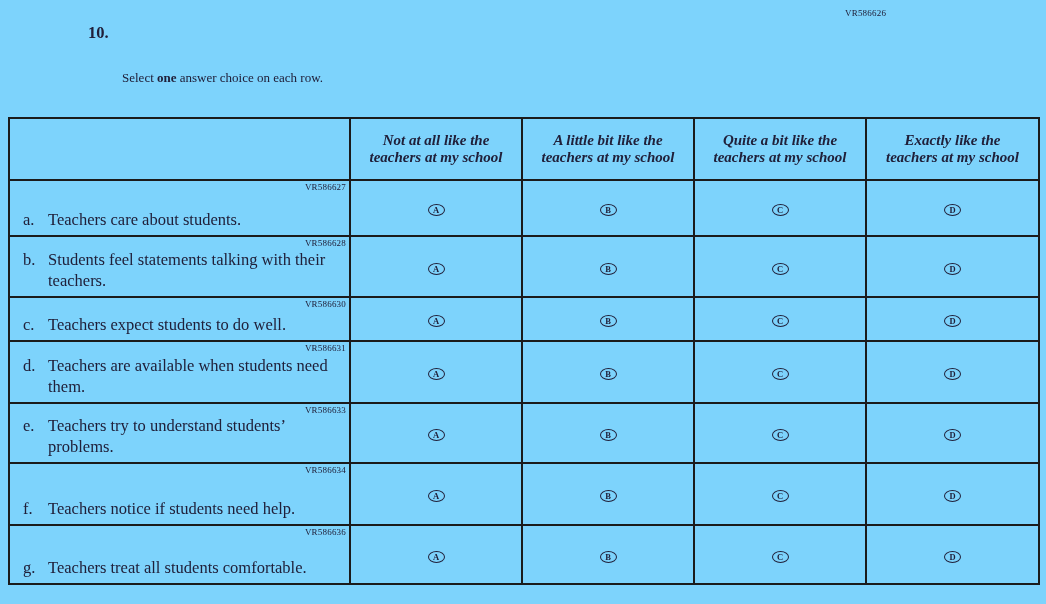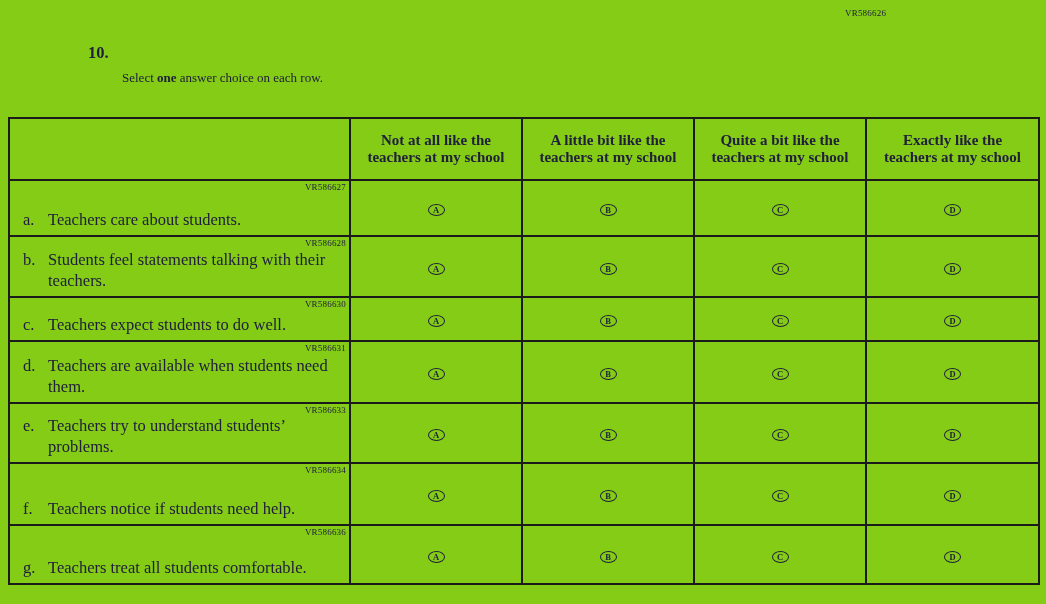--- a/index.html
+++ b/index.html
@@ -1,30 +1,30 @@
 <!DOCTYPE html>
 <html><head>
 <meta charset="utf-8">
 <style>
   html,body{margin:0;padding:0;background:#ffffff;}
   .page{
     position:relative;
     width:1046px;height:604px;
-    background:#84cc16;
+    background:#7dd3fc;
     font-family:"Liberation Serif","DejaVu Serif",serif;
     color:#20203a;
     overflow:hidden;
   }
   .vr-top{
     position:absolute;left:845px;top:8px;
     font-size:9px;letter-spacing:0.2px;
   }
   .qnum{
     position:absolute;left:88px;top:23px;
-    font-size:16.5px;font-weight:bold;margin-top:20px;
+    font-size:16.5px;font-weight:bold;
   }
   .qtext{
     position:absolute;left:122px;top:23px;width:700px;
     font-size:16.5px;line-height:22px;
   }
   .instruction{
     position:absolute;left:122px;top:70px;
     font-size:13px;
   }
   .instruction .b{font-weight:bold;}
@@ -35,21 +35,21 @@
   }
   table.matrix th,table.matrix td{
     border:2px solid #1b1b1b;
     padding:0;
   }
   thead th{
     border-bottom:7px double #1b1b1b;
     font-size:15px;font-weight:bold;line-height:17px;
     vertical-align:middle;text-align:center;
   }
-  .hdr-inner{width:150px;margin:4px auto;}
+  .hdr-inner{width:150px;margin:4px auto;font-style:italic;}
   td.stmt-cell{position:relative;}
   .vr-code{
     position:absolute;top:1px;right:3px;
     font-size:9px;letter-spacing:0.2px;
   }
   .stmt{
     position:absolute;left:0;bottom:5px;
     display:flex;align-items:flex-start;
     padding-left:13px;
     font-size:16.5px;line-height:21px;

